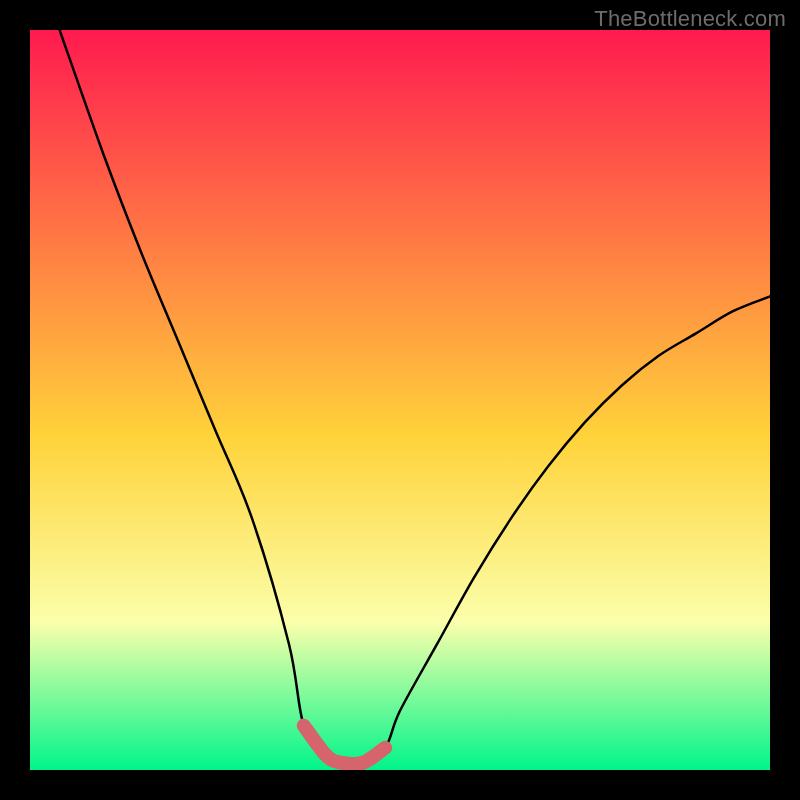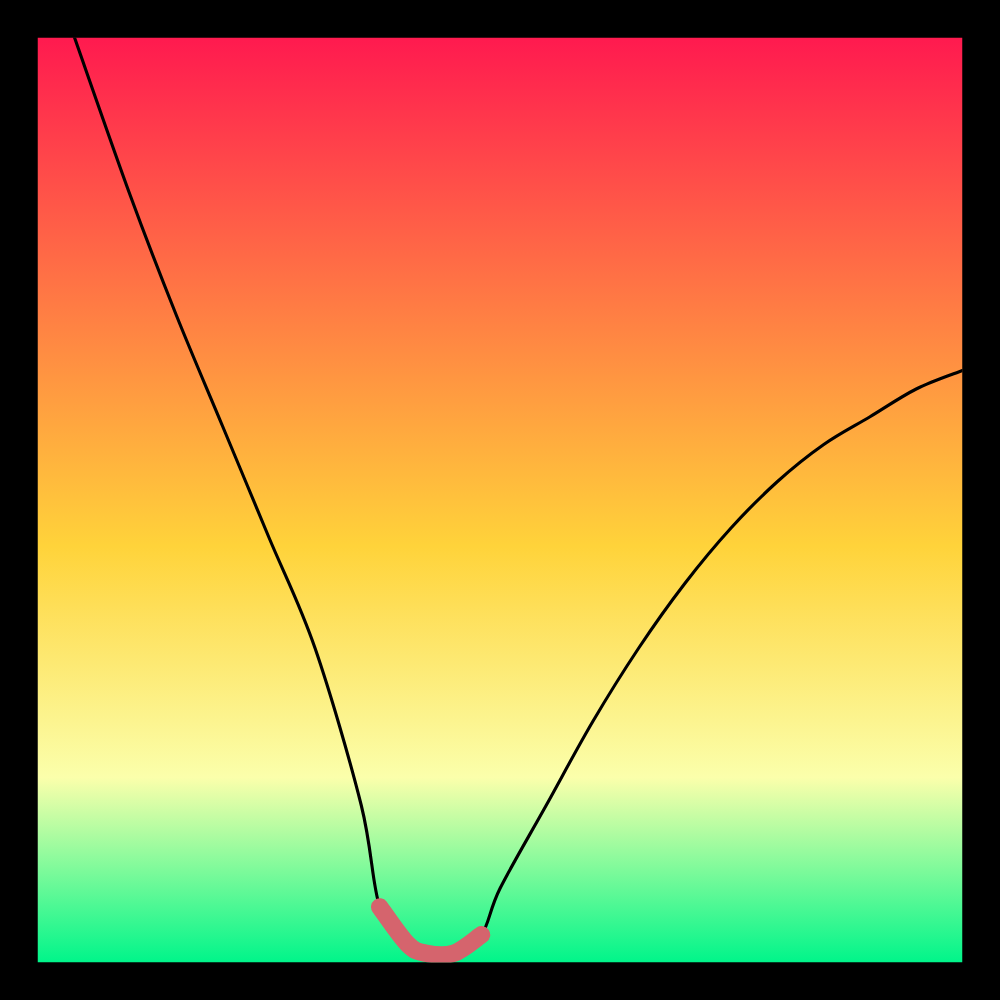--- a/index.html
+++ b/index.html
@@ -37,20 +37,21 @@
   }
   svg {
     display: block;
   }
 </style>
 </head>
 <body>
 
 <div class="frame">
 
+  <div class="watermark">TheBottleneck.com</div>
 
   <div class="plot">
     <svg id="chart-svg" width="740" height="740" viewBox="0 0 740 740">
       <defs>
         <linearGradient id="bg-grad" x1="0" y1="0" x2="0" y2="1">
           <stop id="g0" offset="0%" stop-color="#ff1a4f"></stop>
           <stop id="g1" offset="55%" stop-color="#ffd33a"></stop>
           <stop id="g2" offset="80%" stop-color="#fbffab"></stop>
           <stop id="g3" offset="100%" stop-color="#00f58a"></stop>
         </linearGradient>

